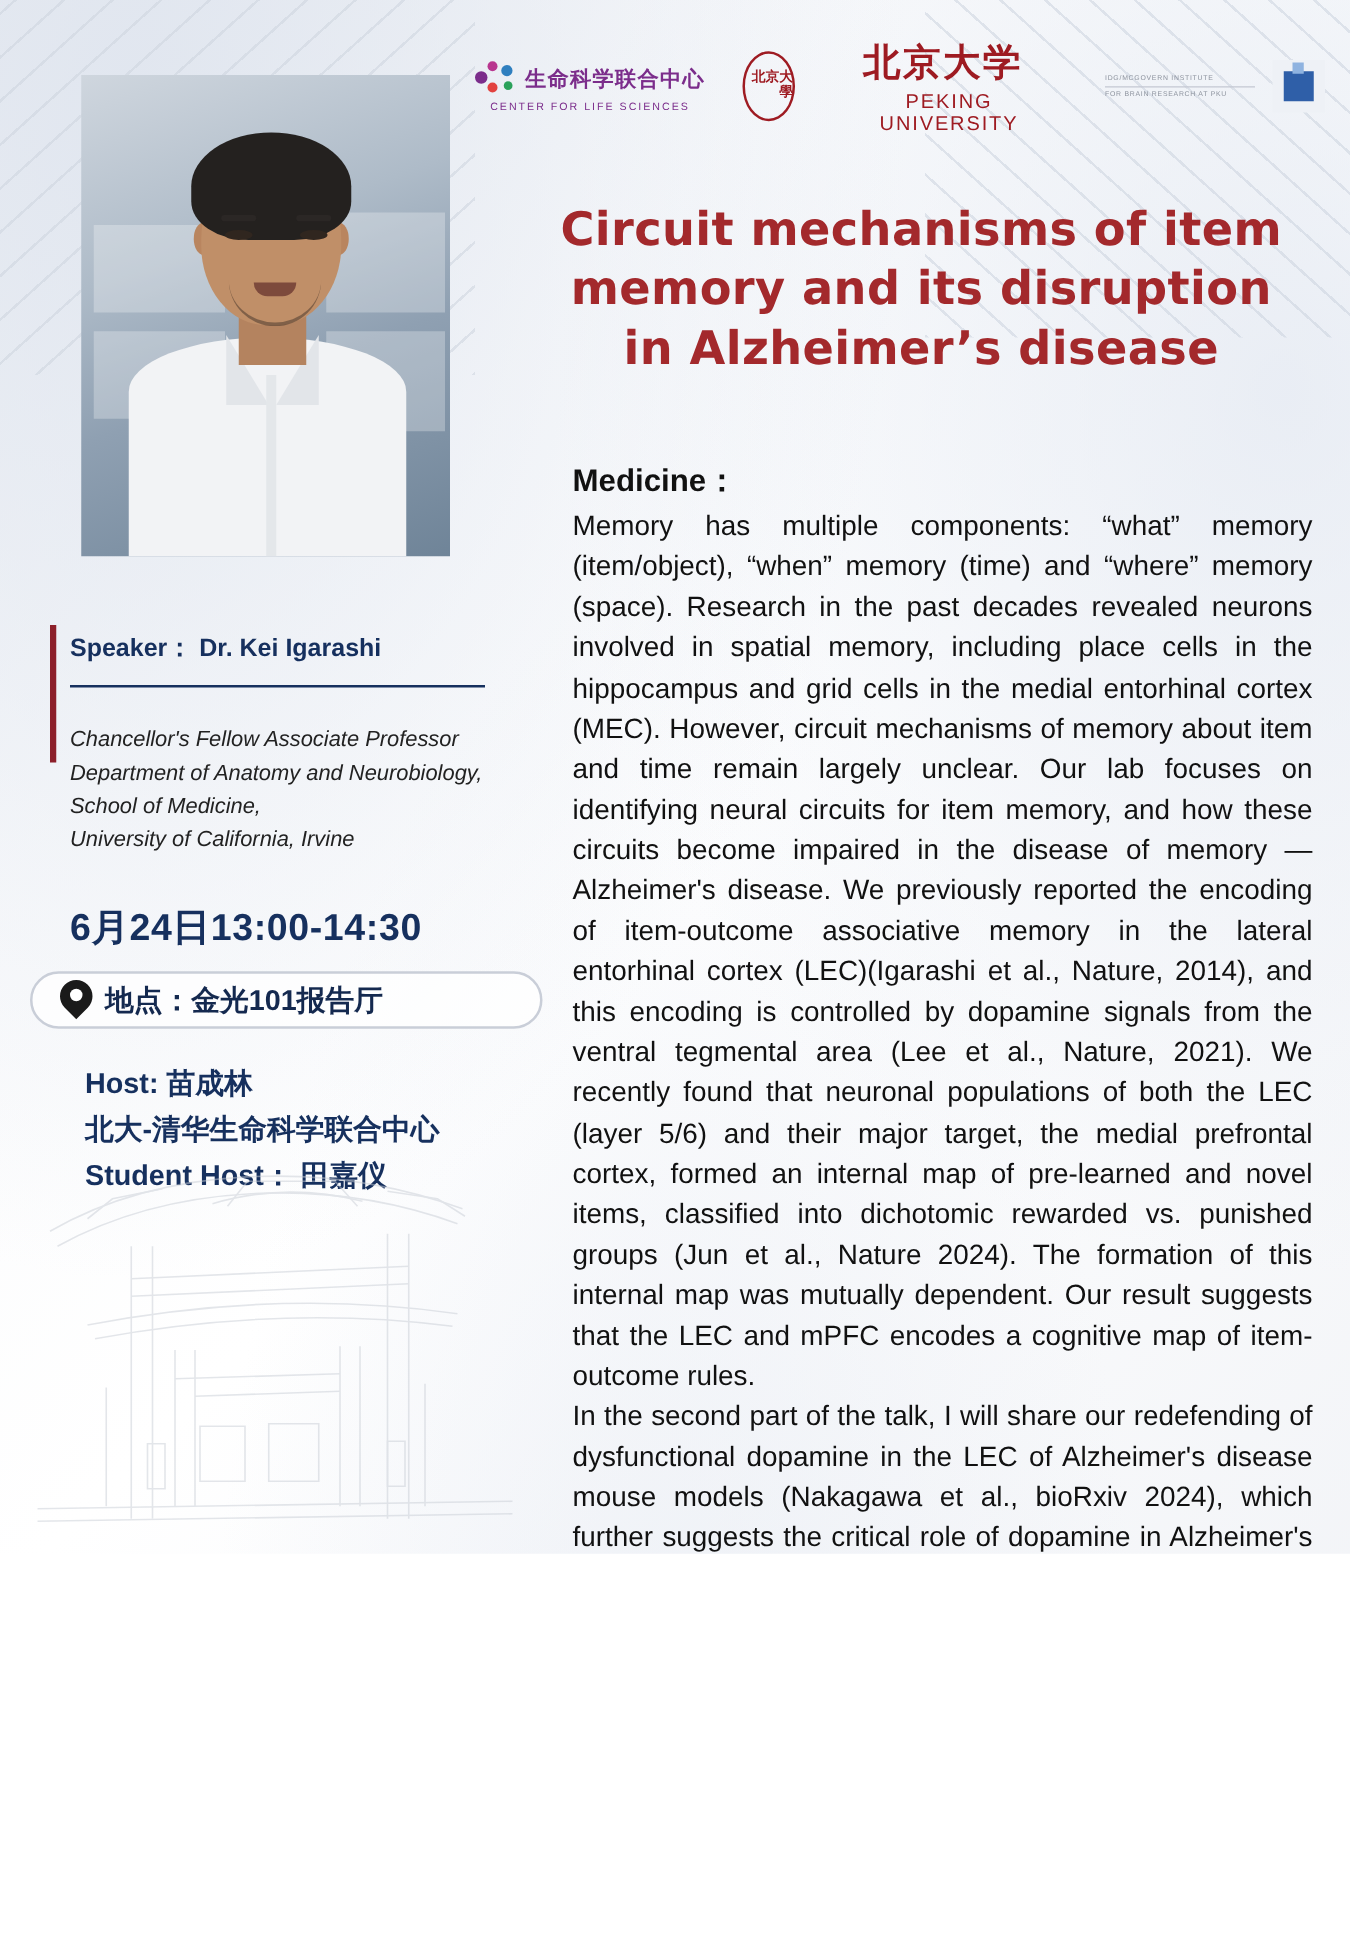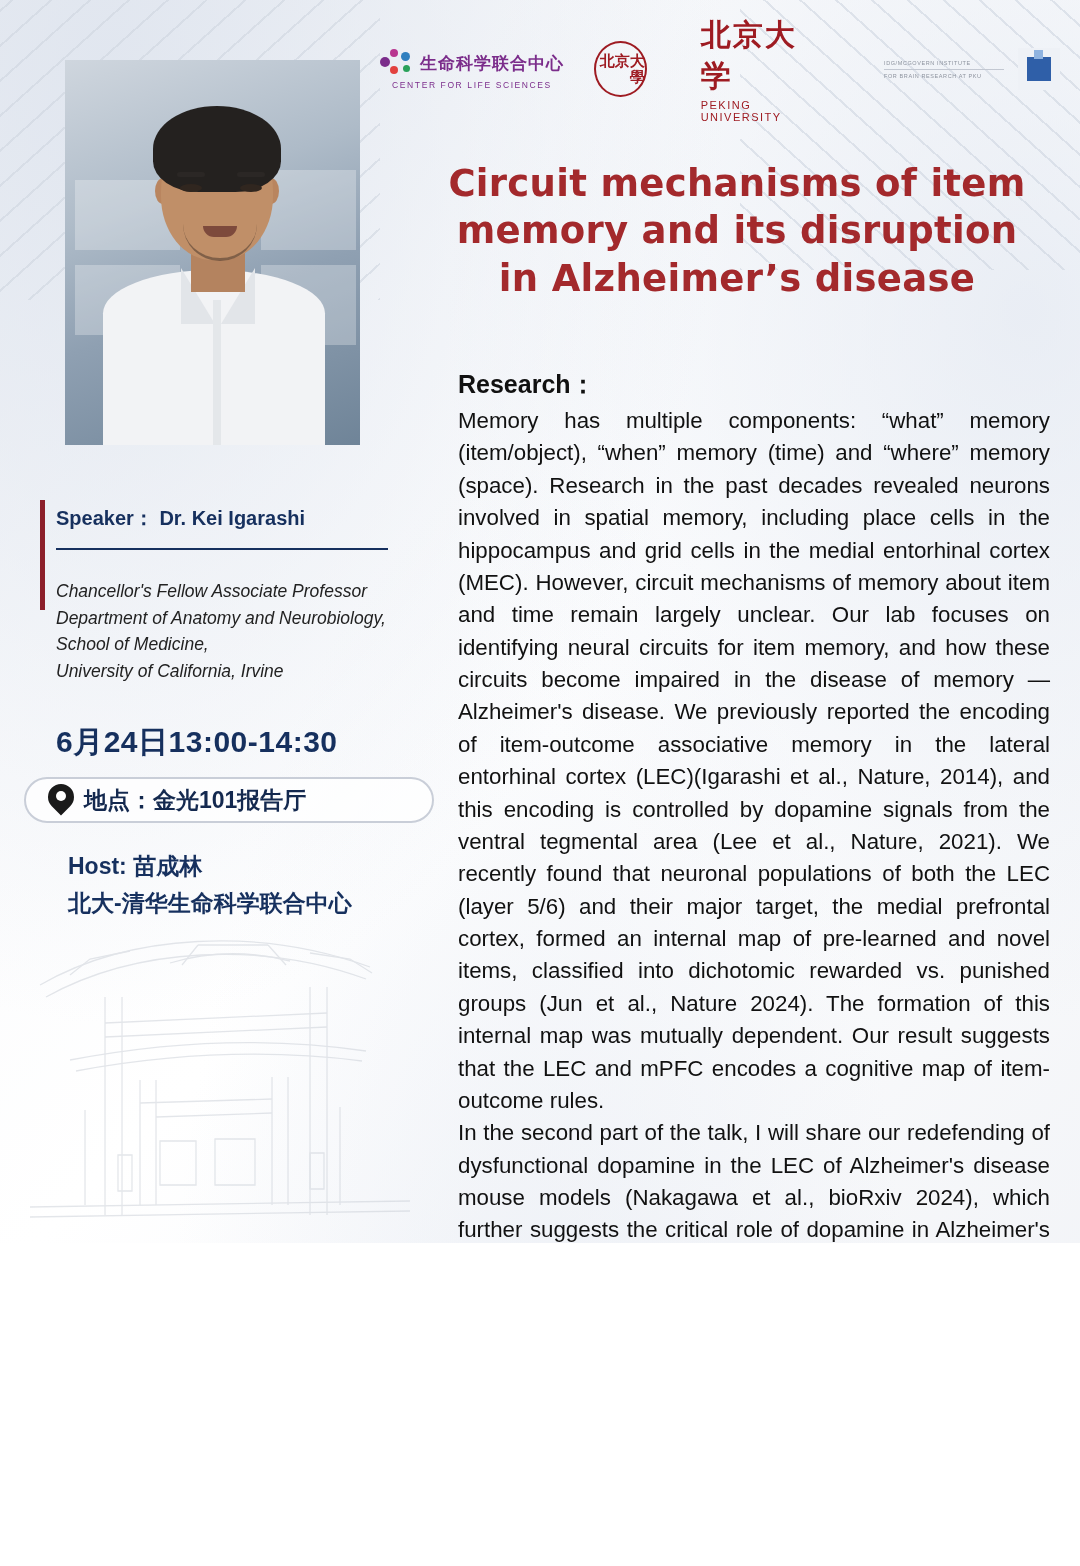--- a/index.html
+++ b/index.html
@@ -75,25 +75,25 @@
   .cls-mark i:nth-child(4){ width:9px;height:9px;background:#2f7fbf; left:21px; top:4px;}
   .cls-mark i:nth-child(5){ width:7px;height:7px;background:#2aa15a; left:23px; top:17px;}
   .cls-cn { font-size: 17px; font-weight: bold; color: #7b2d8b; letter-spacing: 1px; white-space: nowrap;}
   .cls-en { font-size: 8.5px; color: #7b2d8b; letter-spacing: 1.6px; margin-top: 2px; white-space: nowrap;}
 
   .logo-pku { display: flex; align-items: center; gap: 10px; }
   .pku-seal {
     width: 52px; height: 52px; border-radius: 50%;
     border: 2px solid #9e1b22; color: #9e1b22;
     display: flex; align-items: center; justify-content: center;
-    font-size: 15px; line-height: 1.05; text-align: right; font-weight: bold;
+    font-size: 11px; line-height: 1.05; text-align: right; font-weight: bold;
   }
   .pku-text { display: flex; flex-direction: column; margin-left: 44px; }
   .pku-cn { font-size: 30px; font-weight: bold; color: #9e1b22; letter-spacing: 2px; font-family: "DejaVu Serif", serif; }
-  .pku-en { font-size: 11px; color: #9e1b22; letter-spacing: 1.5px; text-align: left; margin-top: 2px;}
+  .pku-en { font-size: 16px; color: #9e1b22; letter-spacing: 1.5px; text-align: center; margin-top: 2px;}
 
   .logo-inst { display: flex; align-items: center; gap: 14px; margin-left: 26px; }
   .inst-lines { display: flex; flex-direction: column; gap: 3px; }
   .inst-lines span { font-size: 5.5px; color: #8d939e; letter-spacing: .6px; white-space: nowrap;}
   .inst-lines .rule { display:block; width: 120px; height: 1px; background: #c3c8d2; }
   .inst-mark { width: 42px; height: 42px; background: #eef1f6; position: relative; }
   .inst-mark::before {
     content:""; position:absolute; left:9px; top:9px; width:24px; height:24px; background:#2f5fa8;
   }
   .inst-mark::after {
@@ -420,23 +420,24 @@
     <span class="pin-icon">
       <span class="drop"></span>
         <span class="hole"></span>
     </span>
     <span class="venue-text">地点：金光101报告厅</span>
   </div>
 
   <div class="host-block">
     <div>Host: 苗成林</div>
     <div>北大-清华生命科学联合中心</div>
-  </div>
-
-  <div class="abstract-label">Research：</div>
+    <div>Student Host： 田嘉仪</div>
+  </div>
+
+  <div class="abstract-label">Medicine：</div>
   <div class="abstract-body">
     <p>Memory has multiple components: “what” memory (item/object), “when” memory (time) and “where” memory (space). Research in the past decades revealed neurons involved in spatial memory, including place cells in the hippocampus and grid cells in the medial entorhinal cortex (MEC). However, circuit mechanisms of memory about item and time remain largely unclear. Our lab focuses on identifying neural circuits for item memory, and how these circuits become impaired in the disease of memory — Alzheimer's disease. We previously reported the encoding of item-outcome associative memory in the lateral entorhinal cortex (LEC)(Igarashi et al., Nature, 2014), and this encoding is controlled by dopamine signals from the ventral tegmental area (Lee et al., Nature, 2021). We recently found that neuronal populations of both the LEC (layer 5/6) and their major target, the medial prefrontal cortex, formed an internal map of pre-learned and novel items, classified into dichotomic rewarded vs. punished groups (Jun et al., Nature 2024). The formation of this internal map was mutually dependent. Our result suggests that the LEC and mPFC encodes a cognitive map of item-outcome rules.</p>
     <p>In the second part of the talk, I will share our redefending of dysfunctional dopamine in the LEC of Alzheimer's disease mouse models (Nakagawa et al., bioRxiv 2024), which further suggests the critical role of dopamine in Alzheimer's disease.</p>
   </div>
 
   <svg class="gate" viewBox="0 0 450 370">
     <g fill="none" stroke="#c9ced6" stroke-width="1.3">
       <path d="M30 130 C120 78 250 72 360 112"></path>
       <path d="M36 142 C126 92 252 86 356 124"></path>
       <path d="M60 120 L80 104 L120 96"></path>

